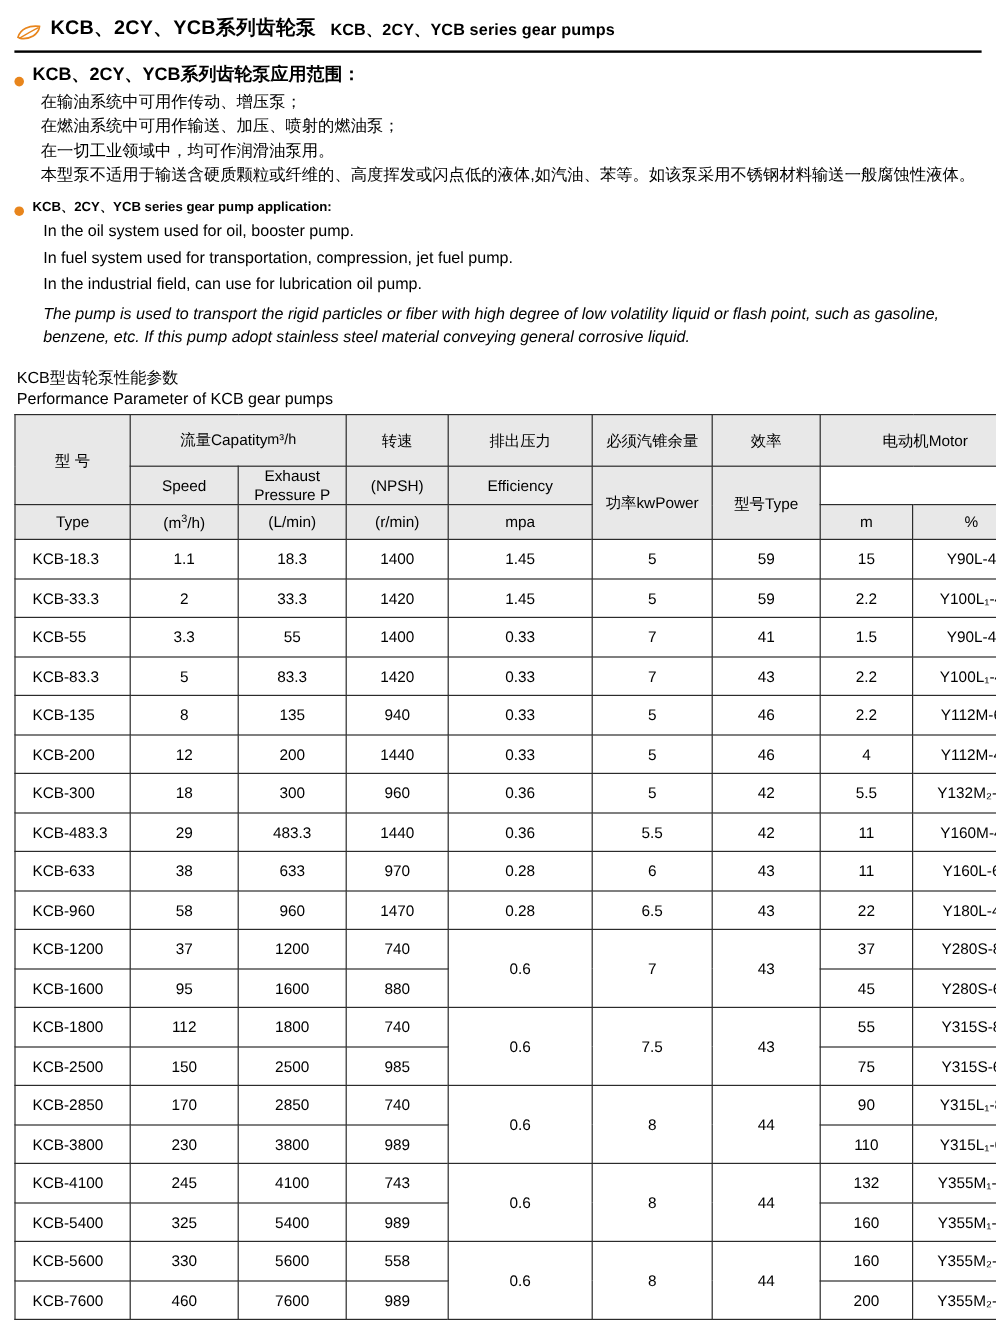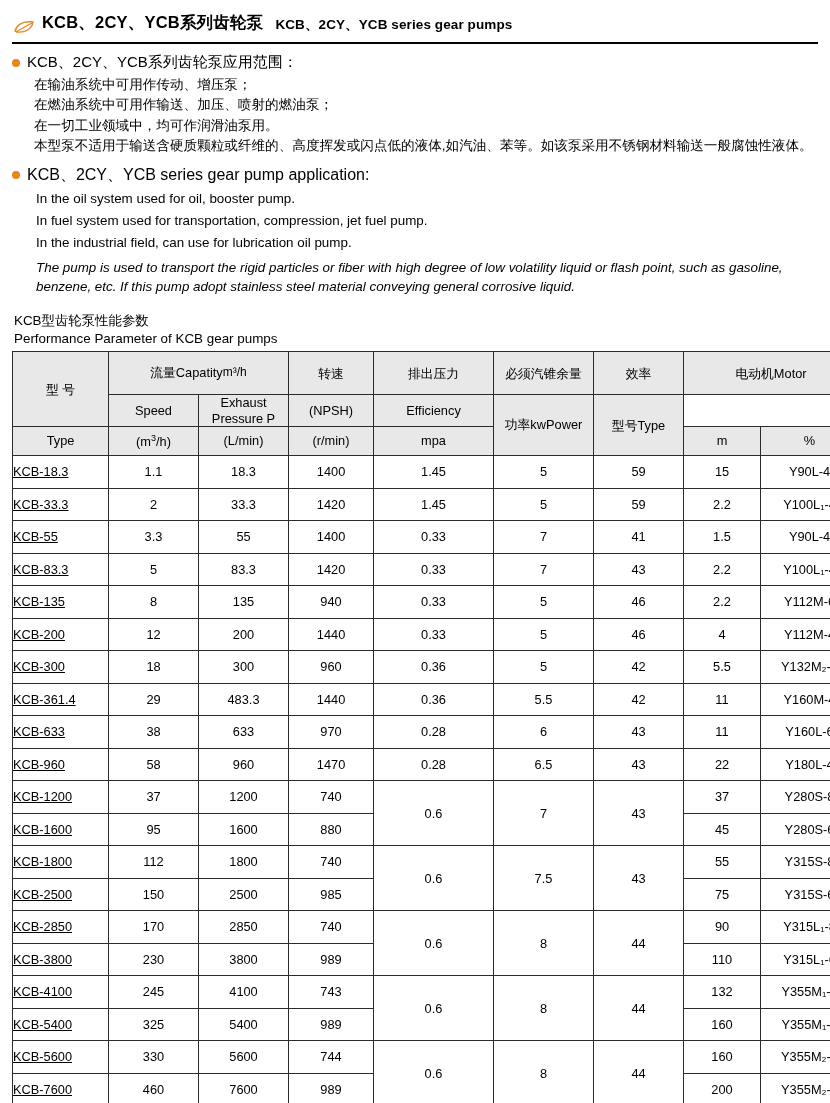--- a/index.html
+++ b/index.html
@@ -46,35 +46,35 @@
     letter-spacing: 0.1px;
     margin-left: 4px;
   }
 
   
   .section {
     margin-top: 9px;
   }
   .section-heading {
     display: flex;
-    align-items: flex-start;
+    align-items: flex-end;
     gap: 7px;
     font-size: 15px;
-    font-weight: normal;
+    font-weight: bold;
   }
   .bullet-dot {
     width: 8px;
     height: 8px;
     border-radius: 50%;
     background: #e8851c;
     margin-top: 6px;
     flex: 0 0 auto;
   }
   .section-heading.en {
-    font-size: 16px;
+    font-size: 11px;
   }
   .body-lines {
     margin: 3px 0 0 22px;
     font-size: 13.6px;
     line-height: 1.42;
   }
   .body-lines .line {
     margin: 1px 0;
   }
   .body-lines .para {
@@ -127,21 +127,21 @@
   }
   thead .sub {
     font-size: 12px;
   }
   tbody td {
     height: 31.5px;
     font-size: 12.8px;
   }
   tbody td.type-cell {
     text-align: left;
-    text-decoration: underline;
+    padding-left: 14px;
   }
   .sup {
     font-size: 9px;
     vertical-align: super;
   }
   .hdr-stack {
     display: flex;
     justify-content: center;
     line-height: 1.25;
   }
@@ -314,21 +314,21 @@
           <td>18</td>
           <td>300</td>
           <td>960</td>
           <td>0.36</td>
           <td>5</td>
           <td>42</td>
           <td>5.5</td>
           <td>Y132M₂-6</td>
         </tr>
         <tr>
-          <td class="type-cell">KCB-361.4</td>
+          <td class="type-cell">KCB-483.3</td>
           <td>29</td>
           <td>483.3</td>
           <td>1440</td>
           <td>0.36</td>
           <td>5.5</td>
           <td>42</td>
           <td>11</td>
           <td>Y160M-4</td>
         </tr>
         <tr>
@@ -426,21 +426,21 @@
           <td>325</td>
           <td>5400</td>
           <td>989</td>
           <td>160</td>
           <td>Y355M₁-6</td>
         </tr>
         <tr>
           <td class="type-cell">KCB-5600</td>
           <td>330</td>
           <td>5600</td>
-          <td>744</td>
+          <td>558</td>
           <td rowspan="2">0.6</td>
           <td rowspan="2">8</td>
           <td rowspan="2">44</td>
           <td>160</td>
           <td>Y355M₂-8</td>
         </tr>
         <tr>
           <td class="type-cell">KCB-7600</td>
           <td>460</td>
           <td>7600</td>

